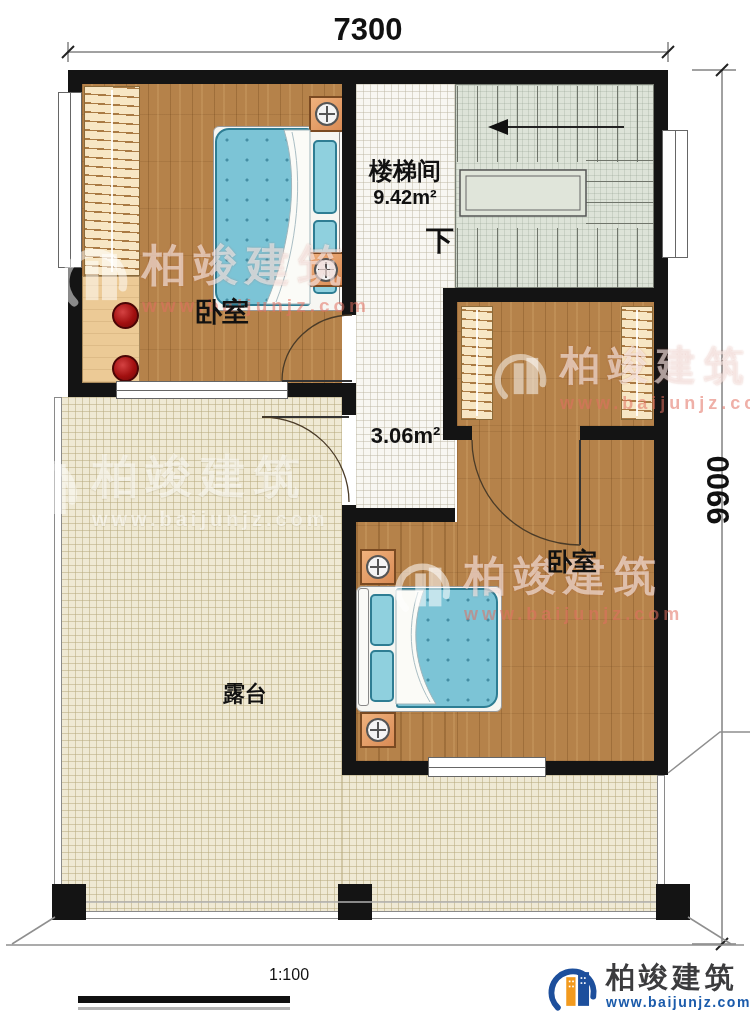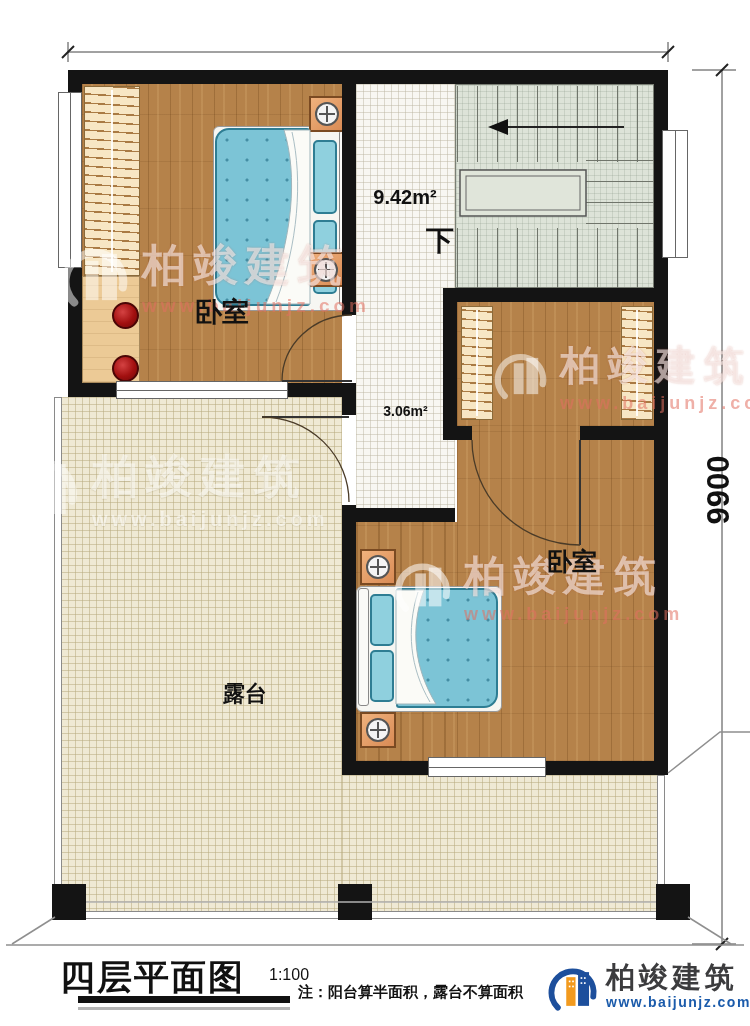--- a/index.html
+++ b/index.html
@@ -240,34 +240,34 @@
       <path d="M14 54 A25 25 0 1 1 56 41" stroke="rgba(255,255,255,.55)" stroke-width="7" fill="none" stroke-linecap="round"></path>
       <rect x="24" y="18" width="11" height="34" fill="rgba(255,255,255,.55)"></rect>
       <rect x="38" y="12" width="13" height="40" fill="rgba(255,255,255,.55)"></rect>
     </svg>
     <div class="wm-col">
         <span class="wm-title" style="font-size:42px">柏竣建筑</span>
       <span class="wm-url" style="font-size:18px">www.baijunjz.com</span>
       </div>
   </div>
 
+  <div class="ab dimlabel" style="left:323px;top:12px;width:90px;font-size:31px">7300</div>
   <div class="ab dimlabel" style="left:664px;top:472px;width:110px;font-size:31px;transform:rotate(-90deg)">9900</div>
 
   <div class="ab label" style="left:152px;top:298px;width:140px;font-size:27px">卧室</div>
+  <div class="ab label" style="left:345px;top:158px;width:120px;font-size:24px">楼梯间</div>
   <div class="ab label" style="left:345px;top:186px;width:120px;font-size:20px">9.42m²</div>
   <div class="ab label" style="left:418px;top:226px;width:44px;font-size:28px">下</div>
-  <div class="ab label" style="left:356px;top:404px;width:99px;font-size:14px">3.06m²</div>
+  <div class="ab label" style="left:356px;top:424px;width:99px;font-size:22px">3.06m²</div>
   <div class="ab label" style="left:455px;top:548px;width:234px;font-size:25px">卧室</div>
   <div class="ab label" style="left:195px;top:682px;width:100px;font-size:22px">露台</div>
 
-  <div class="ab footer-text" style="left:60px;top:954px;font-size:35px;font-weight:bold;letter-spacing:2px">四层平面图</div>
   <div class="ab footer-text" style="left:269px;top:966px;font-size:16px">1:100</div>
   <div class="ab" style="left:78px;top:996px;width:212px;height:7px;background:#111;z-index:8"></div>
   <div class="ab" style="left:78px;top:1007px;width:212px;height:3px;background:#b5b5b5;z-index:8"></div>
-  <div class="ab footer-text" style="left:298px;top:983px;font-size:15px;font-weight:bold">注：阳台算半面积，露台不算面积</div>
   <svg class="ab" style="left:546px;top:962px;z-index:8" width="54" height="54" viewBox="0 0 64 64">
     <path d="M14 54 A25 25 0 1 1 56 41" stroke="#1d4f9c" stroke-width="7" fill="none" stroke-linecap="round"></path>
     <rect x="24" y="18" width="11" height="34" fill="#f29a1e"></rect>
     <rect x="38" y="12" width="13" height="40" fill="#1d4f9c"></rect>
     <g fill="#fff">
         <rect x="27" y="22" width="2" height="2"></rect>
         <rect x="31" y="22" width="2" height="2"></rect>
       <rect x="27" y="28" width="2" height="2"></rect>
         <rect x="31" y="28" width="2" height="2"></rect>
       <rect x="41" y="18" width="2" height="2"></rect>

